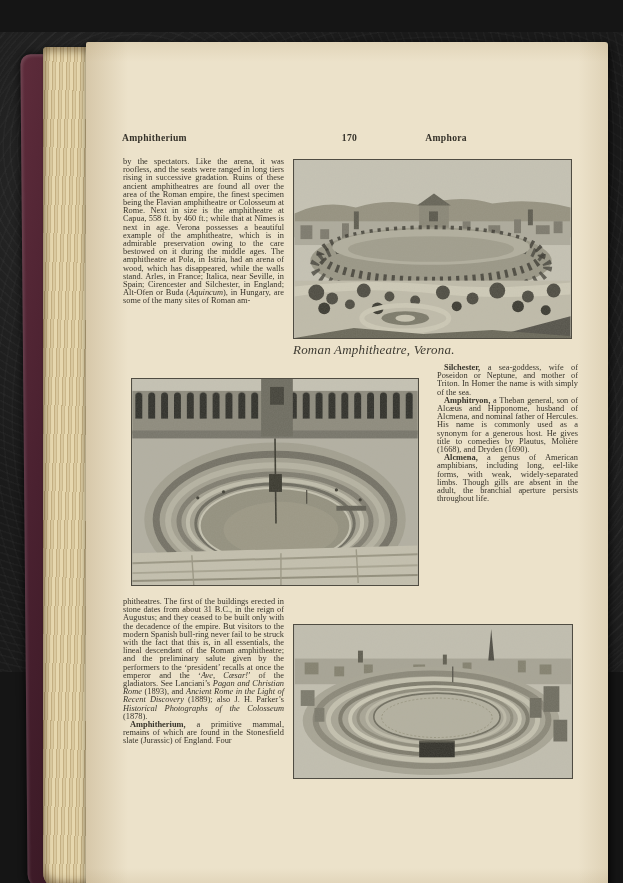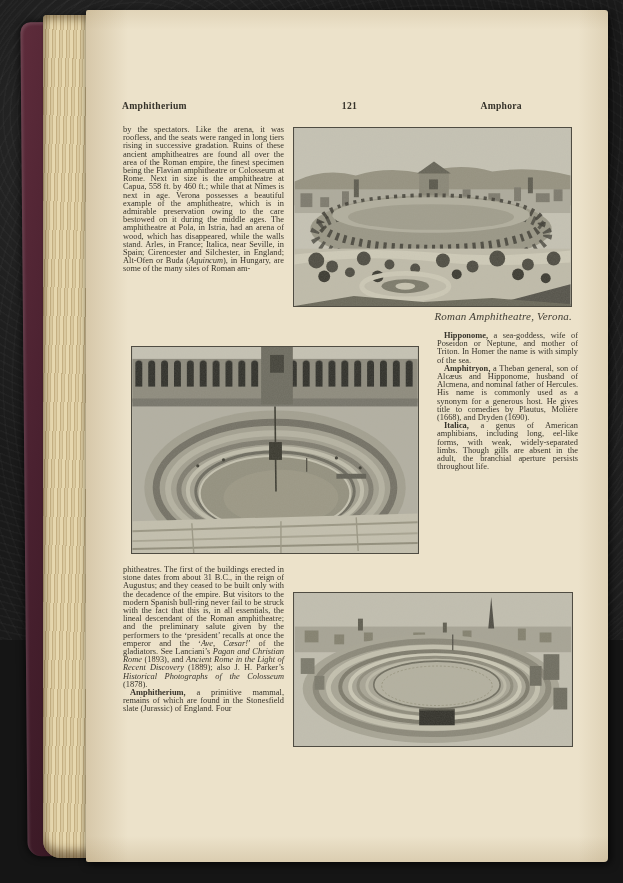--- a/index.html
+++ b/index.html
@@ -3,68 +3,68 @@
 <meta charset="utf-8">
 <style>
   *{margin:0;padding:0;box-sizing:border-box}
   html,body{width:623px;height:883px;overflow:hidden}
   body{background:#151515;font-family:"Liberation Serif","DejaVu Serif",serif}
   .scene{position:relative;width:623px;height:640px;background:
     repeating-radial-gradient(circle at 22% 18%, rgba(255,255,255,.028) 0 1px, rgba(0,0,0,0) 2px 7px),
     repeating-radial-gradient(circle at 70% 60%, rgba(255,255,255,.022) 0 1px, rgba(0,0,0,0) 2px 9px),
     radial-gradient(circle at 18% 25%, rgba(70,70,70,.30), rgba(0,0,0,0) 45%),
     radial-gradient(circle at 85% 75%, rgba(55,55,55,.25), rgba(0,0,0,0) 50%),
-    #1a1a1a;}
+    #1a1a1a; margin-top: 32px;}
   .cover{position:absolute;left:24px;top:22px;width:84px;height:834px;
     background:linear-gradient(100deg,#5e2c3b,#4a2130 38%,#341621 85%);
     border-radius:10px 2px 2px 14px;transform:rotate(-.5deg);
     box-shadow:0 0 8px rgba(0,0,0,.85), inset 2px 2px 3px rgba(255,255,255,.12);}
   .page-stack{position:absolute;left:43px;top:15px;width:58px;height:843px;
     background:repeating-linear-gradient(92deg,#e6d7ae 0 3px,#c4af82 3px 4px,#dac99f 4px 6px,#cbb88c 6px 7px);
     border-radius:4px 0 0 18px;
     box-shadow:inset 0 5px 7px rgba(80,60,30,.45), inset 0 -8px 9px rgba(70,50,25,.55), 1px 0 3px rgba(0,0,0,.4);}
   .page{position:absolute;left:86px;top:10px;width:522px;height:852px;background:#ece2ca;
     background-image:
       linear-gradient(90deg, rgba(150,120,70,.25), rgba(150,120,70,0) 42px),
       linear-gradient(270deg, rgba(140,110,60,.14), rgba(140,110,60,0) 30px),
       linear-gradient(0deg, rgba(140,110,60,.18), rgba(140,110,60,0) 26px),
       linear-gradient(180deg, rgba(160,130,80,.14), rgba(160,130,80,0) 20px);
     border-radius:2px 3px 4px 2px;box-shadow:2px 2px 9px rgba(0,0,0,.75);}
   .running-head{position:absolute;left:36px;right:31px;top:91px;display:flex;align-items:baseline;
     font-weight:bold;font-size:9.6px;line-height:1;color:#35322a;letter-spacing:.3px;}
   .rh-left{flex:1;text-align:left}
   .rh-center{flex:1;text-align:center;font-weight:bold}
-  .rh-right{flex:1;text-align:center}
+  .rh-right{flex:1;text-align:left}
   .tb{position:absolute;font-size:8.4px;line-height:8.2px;color:#37342b;text-align:justify;}
   .tb p{text-indent:7px;margin:0}
   .tb p.cont{text-indent:0}
   .tb b{font-weight:bold}
   .tb i{font-style:italic}
   .lt{left:37px;top:116px;width:161px}
   .rc{left:351px;top:322px;width:141px}
   .lb{left:37px;top:556px;width:161px}
   .fig{position:absolute}
   .fig svg{display:block;border:1px solid #4f4c42;background:#bdbaac}
-  .fig figcaption{margin-top:4px;text-align:right;font-style:italic;font-size:11px;line-height:1;color:#3e3b32;letter-spacing:.2px}
+  .fig figcaption{margin-top:4px;text-align:left;font-style:italic;font-size:13px;line-height:1;color:#3e3b32;letter-spacing:.2px}
   .fig.verona{left:207px;top:117px}
   .fig.arles{left:45px;top:336px}
   .fig.nimes{left:207px;top:582px}
 </style>
 </head>
 <body>
 
 <div class="scene">
   <div class="cover"></div>
   <div class="page-stack"></div>
 
   <div class="page">
 
     <header class="running-head">
       <span class="rh-left">Amphitherium</span>
-      <span class="rh-center">121</span>
+      <span class="rh-center">170</span>
       <span class="rh-right">Amphora</span>
     </header>
 
     <div class="tb lt">
       <p class="cont"><span>by the spectators.  Like the arena, it was roofless, and the seats were ranged in long tiers rising in successive gradation.  Ruins of these ancient amphitheatres are found all over the area of the Roman empire, the finest specimen being the Flavian amphitheatre or Colosseum at Rome.  Next in size is the amphitheatre at Capua, 558 ft. by 460 ft.; while that at Nîmes is next in age.  Verona possesses a beautiful example of the amphitheatre, which is in admirable preservation owing to the care bestowed on it during the middle ages.  The amphitheatre at Pola, in Istria, had an arena of wood, which has disappeared, while the walls stand.  Arles, in France; Italica, near Seville, in Spain; Cirencester and Silchester, in England; Alt-Ofen or Buda (</span><i>Aquincum</i><span>), in Hungary, are some of the many sites of Roman am-</span></p>
     </div>
 
     <figure class="fig verona">
       <svg width="279" height="180" viewBox="0 0 279 180">
         <defs>
@@ -170,23 +170,23 @@
         <path d="M0 196 L288 188" stroke="#a8a491" stroke-width="2" fill="none"></path>
         <path d="M0 204 L288 198" stroke="#928e7b" stroke-width="2" fill="none"></path>
         <line x1="60" y1="178" x2="62" y2="208" stroke="#9b9784" stroke-width="1.4"></line>
         <line x1="150" y1="176" x2="150" y2="208" stroke="#9b9784" stroke-width="1.4"></line>
         <line x1="226" y1="172" x2="228" y2="206" stroke="#9b9784" stroke-width="1.4"></line>
         <rect width="288" height="208" filter="url(#g2)" opacity="0.45"></rect>
       </svg>
     </figure>
 
     <div class="tb rc">
-      <p><b>Hipponome,</b><span> a sea-goddess, wife of Poseidon or Neptune, and mother of Triton.  In Homer the name is with simply of the sea.</span></p>
+      <p><b>Silchester,</b><span> a sea-goddess, wife of Poseidon or Neptune, and mother of Triton.  In Homer the name is with simply of the sea.</span></p>
       <p><b>Amphitryon,</b><span> a Theban general, son of Alcæus and Hipponome, husband of Alcmena, and nominal father of Hercules.  His name is commonly used as a synonym for a generous host.  He gives title to comedies by Plautus, Molière (1668), and Dryden (1690).</span></p>
-      <p><b>Italica,</b><span> a genus of American amphibians, including long, eel-like forms, with weak, widely-separated limbs.  Though gills are absent in the adult, the branchial aperture persists throughout life.</span></p>
+      <p><b>Alcmena,</b><span> a genus of American amphibians, including long, eel-like forms, with weak, widely-separated limbs.  Though gills are absent in the adult, the branchial aperture persists throughout life.</span></p>
     </div>
 
     <div class="tb lb">
       <p class="cont"><span>phitheatres.  The first of the buildings erected in stone dates from about 31 B.C., in the reign of Augustus; and they ceased to be built only with the decadence of the empire.  But visitors to the modern Spanish bull-ring never fail to be struck with the fact that this is, in all essentials, the lineal descendant of the Roman amphitheatre; and the preliminary salute given by the performers to the ‘president’ recalls at once the emperor and the ‘</span><i>Ave, Cæsar!</i><span>’ of the gladiators.  See Lanciani’s </span><i>Pagan and Christian Rome</i><span> (1893), and </span><i>Ancient Rome in the Light of Recent Discovery</i><span> (1889); also J. H. Parker’s </span><i>Historical Photographs of the Colosseum</i><span> (1878).</span></p>
       <p><b>Amphitherium,</b><span> a primitive mammal, remains of which are found in the Stonesfield slate (Jurassic) of England.  Four</span></p>
     </div>
 
     <figure class="fig nimes">
       <svg width="280" height="155" viewBox="0 0 280 155">
         <defs>

